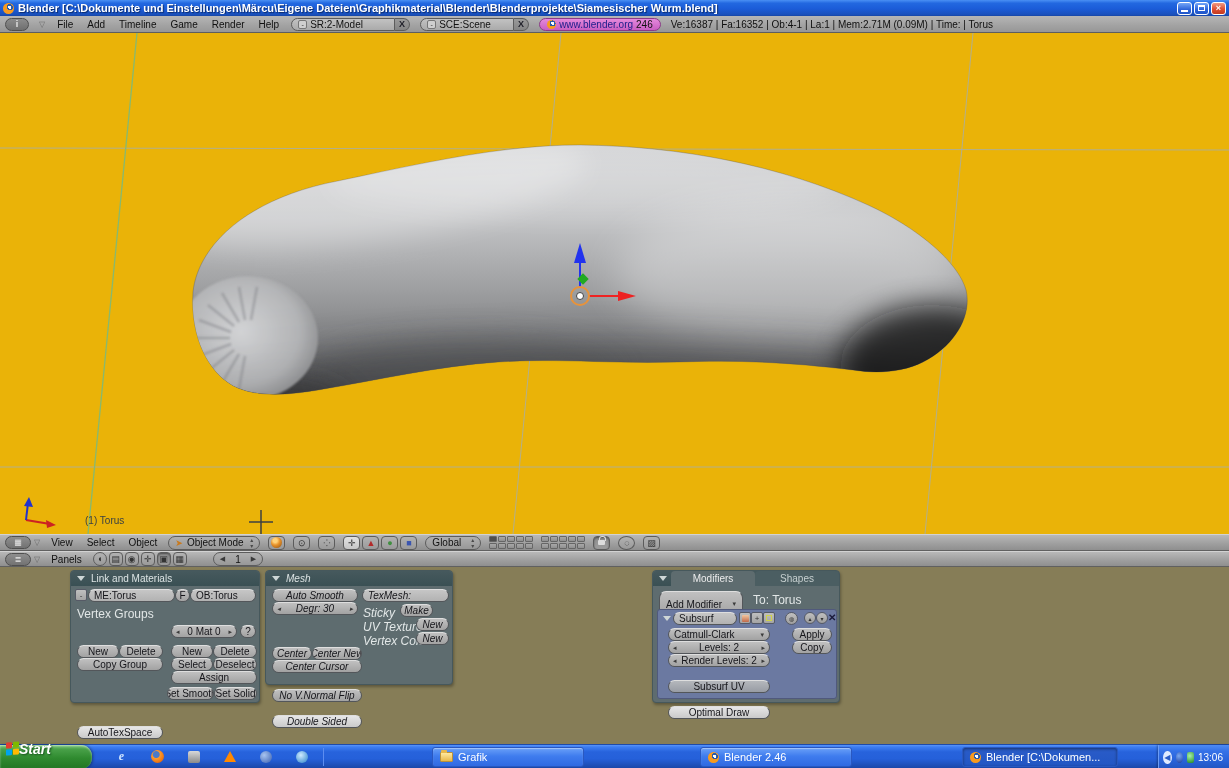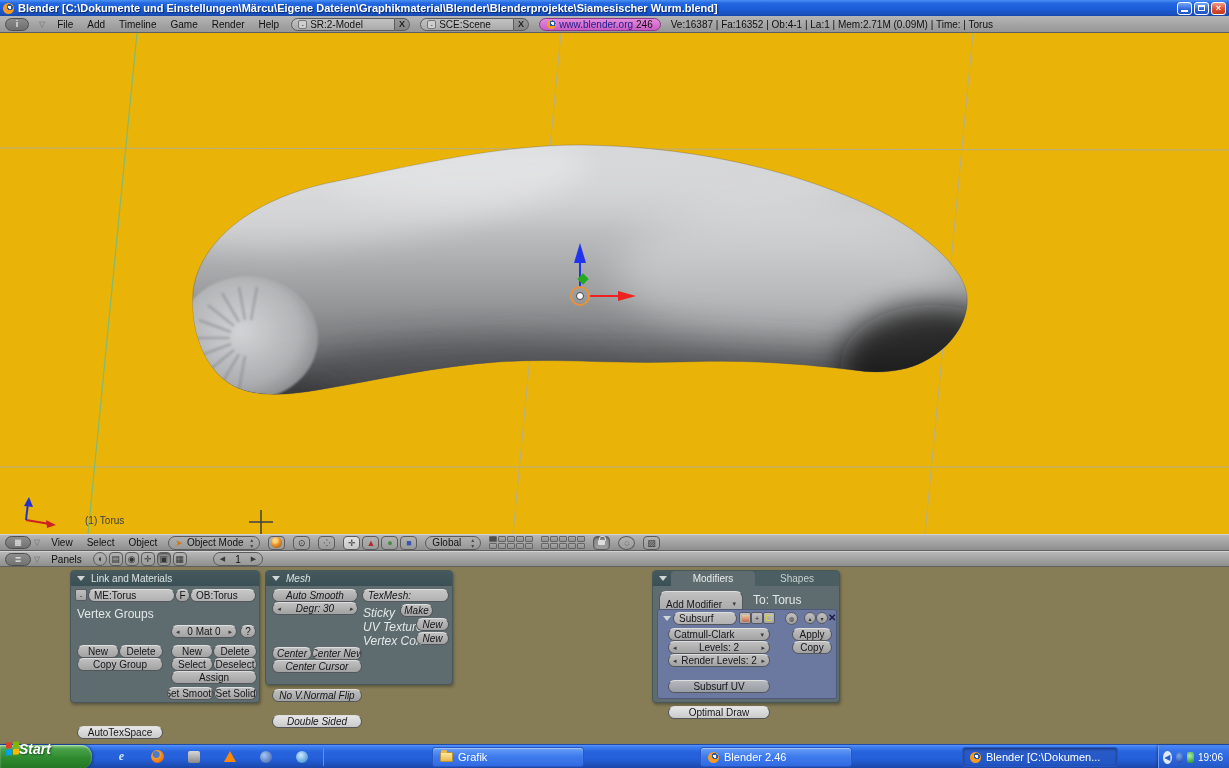--- a/index.html
+++ b/index.html
@@ -513,15 +513,15 @@
   </div>
   <div class="taskbtn pressed" style="left:962px;width:156px;">
     <span class="blender-ico"></span>
     <span>Blender [C:\Dokumen...</span>
   </div>
 
   <div class="tray">
     <span style="width:13px;height:13px;border-radius:50%;background:#dfeaff;color:#2a5cc8;font-size:8px;display:flex;align-items:center;justify-content:center;">◀</span>
     <span class="trayico" style="background:radial-gradient(circle at 40% 35%,#7aa8f0,#1a3a9e);"></span>
     <span class="trayico" style="background:radial-gradient(circle at 40% 35%,#a8f0a8,#1f8a1f);border-radius:2px;"></span>
-    <span class="time">19:06</span>
+    <span class="time">13:06</span>
   </div>
 </div>
 
 </body></html>

